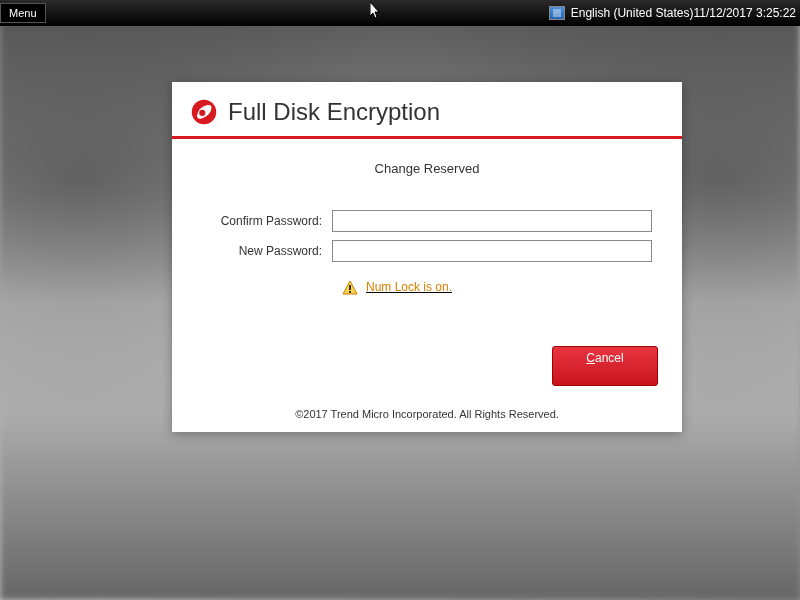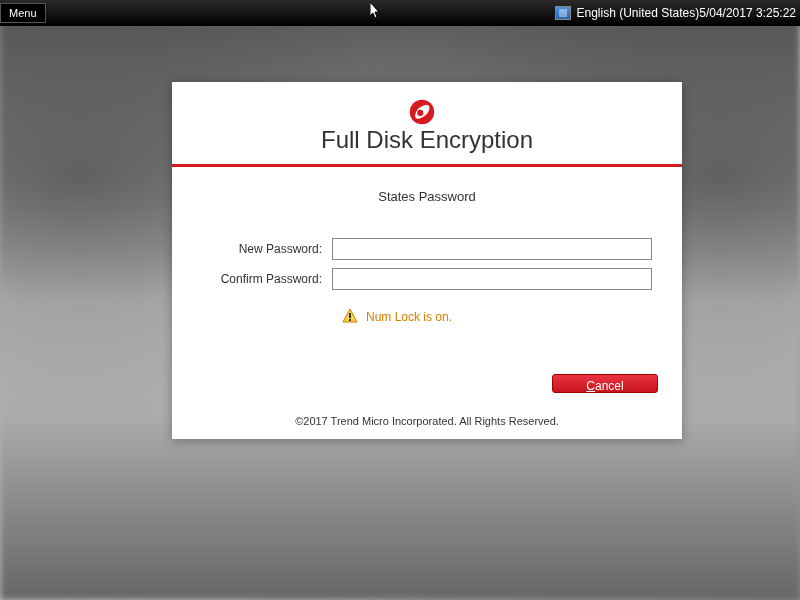--- a/index.html
+++ b/index.html
@@ -76,21 +76,20 @@
       width: 510px;
       background: #fff;
       box-shadow: 0 2px 10px rgba(0,0,0,0.3);
       z-index: 5;
     }
     
     .dialog-header {
       display: flex;
       align-items: center;
       padding: 16px 18px 10px 18px;
-      flex-direction: column;
     }
     
     .logo {
       width: 28px; height: 28px;
       margin-right: 10px;
     }
     
     .title {
       font-size: 24px;
       font-weight: normal;
@@ -128,42 +127,43 @@
       flex: 1;
       max-width: 340px;
       height: 22px;
       border: 1px solid #888;
       padding: 2px 4px;
       font-size: 12px;
     }
     
     .warning-row {
       display: flex;
-      align-items: flex-end;
+      align-items: flex-start;
       padding: 14px 23px 30px 170px;
       font-size: 12px;
+      text-decoration: underline;
     }
     
     .warn-icon {
       width: 16px; height: 16px;
       margin-right: 8px;
     }
     
     .warn-text { color: #d98000; }
     
     .button-row {
       display: flex;
       justify-content: flex-end;
       gap: 12px;
       padding: 20px 24px 14px 24px;
     }
     
     .btn {
       width: 106px;
-      height: 19px;
+      height: 40px;
       background: linear-gradient(180deg, #e8353f 0%, #c9141e 100%);
       border: 1px solid #a00000;
       border-radius: 3px;
       color: #fff;
       font-size: 12px;
       cursor: pointer;
       text-align: center;
       line-height: 22px;
     }
     .btn u { text-decoration: underline; }
@@ -178,48 +178,48 @@
 </head>
 <body>
 
 <div class="bg-overlay"></div>
 
 <div class="topbar">
   <button class="menu-btn">Menu</button>
   <div class="topbar-spacer"></div>
   <div class="lang-icon"></div>
   <span class="lang-text">English (United States)</span>
-  <span class="datetime">5/04/2017 3:25:22</span>
+  <span class="datetime">11/12/2017 3:25:22</span>
 </div>
 
 <div class="cursor">
   <svg viewBox="0 0 12 18">
       <path d="M0 0 L0 14 L3 11 L5 16 L7 15 L5 10 L9 10 Z" fill="#fff" stroke="#000" stroke-width="1"></path>
     </svg>
 </div>
 
 <div class="dialog">
   <div class="dialog-header">
     <svg class="logo" viewBox="0 0 32 32">
       <circle cx="16" cy="16" r="14" fill="#d71920"></circle>
       <path d="M 8 20 Q 10 10 20 8 Q 26 7 24 14 Q 22 20 14 23 Q 8 25 8 20 Z" fill="#fff"></path>
       <circle cx="14" cy="17" r="3.5" fill="#d71920"></circle>
     </svg>
     <div class="title">Full Disk Encryption</div>
   </div>
   <div class="red-line"></div>
-  <div class="subtitle">States Password</div>
+  <div class="subtitle">Change Reserved</div>
+
+  <div class="form-row">
+    <div class="form-label">Confirm Password:</div>
+    <input type="password" class="form-input" value="" style="">
+  </div>
 
   <div class="form-row">
     <div class="form-label">New Password:</div>
-    <input type="password" class="form-input" value="" style="">
-  </div>
-
-  <div class="form-row">
-    <div class="form-label">Confirm Password:</div>
     <input type="password" class="form-input" value="" style="">
   </div>
 
   <div class="warning-row">
     <svg class="warn-icon" viewBox="0 0 16 16">
       <path d="M8 1 L15 14 L1 14 Z" fill="#ffd24d" stroke="#c08000" stroke-width="1"></path>
       <rect x="7" y="5" width="2" height="5" fill="#333"></rect>
       <rect x="7" y="11" width="2" height="2" fill="#333"></rect>
     </svg>
     <span class="warn-text">Num Lock is on.</span>

